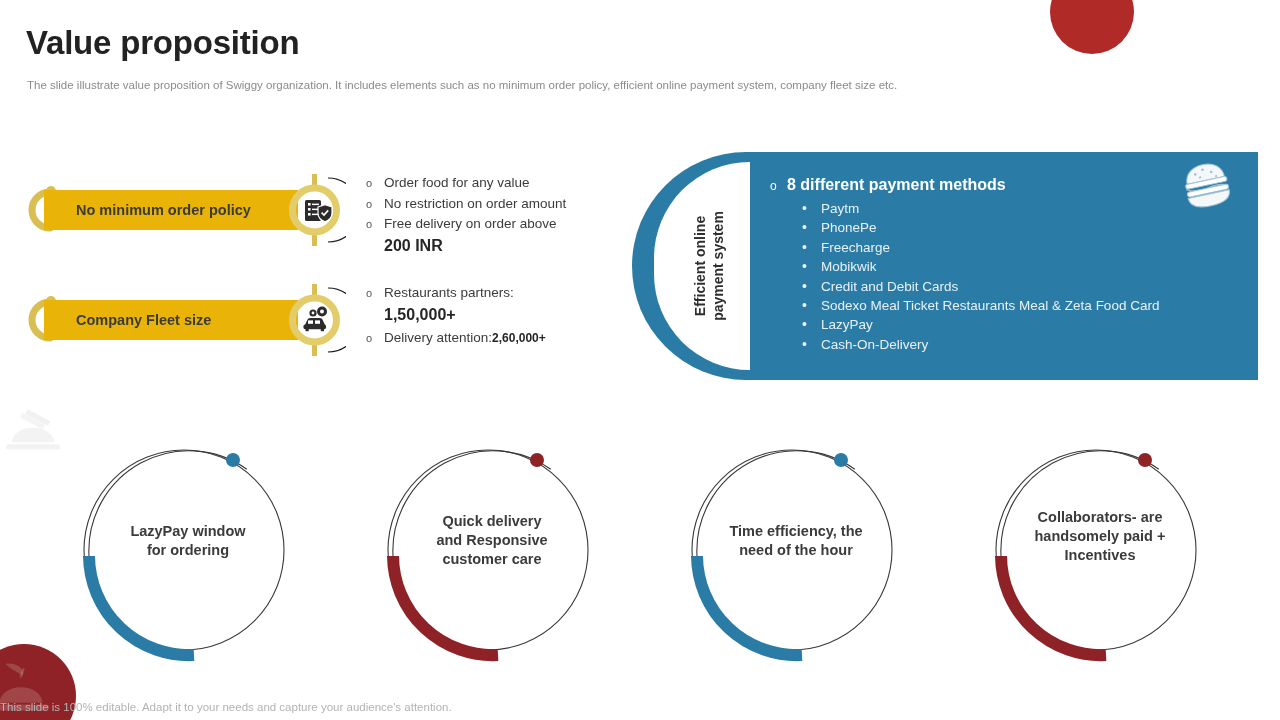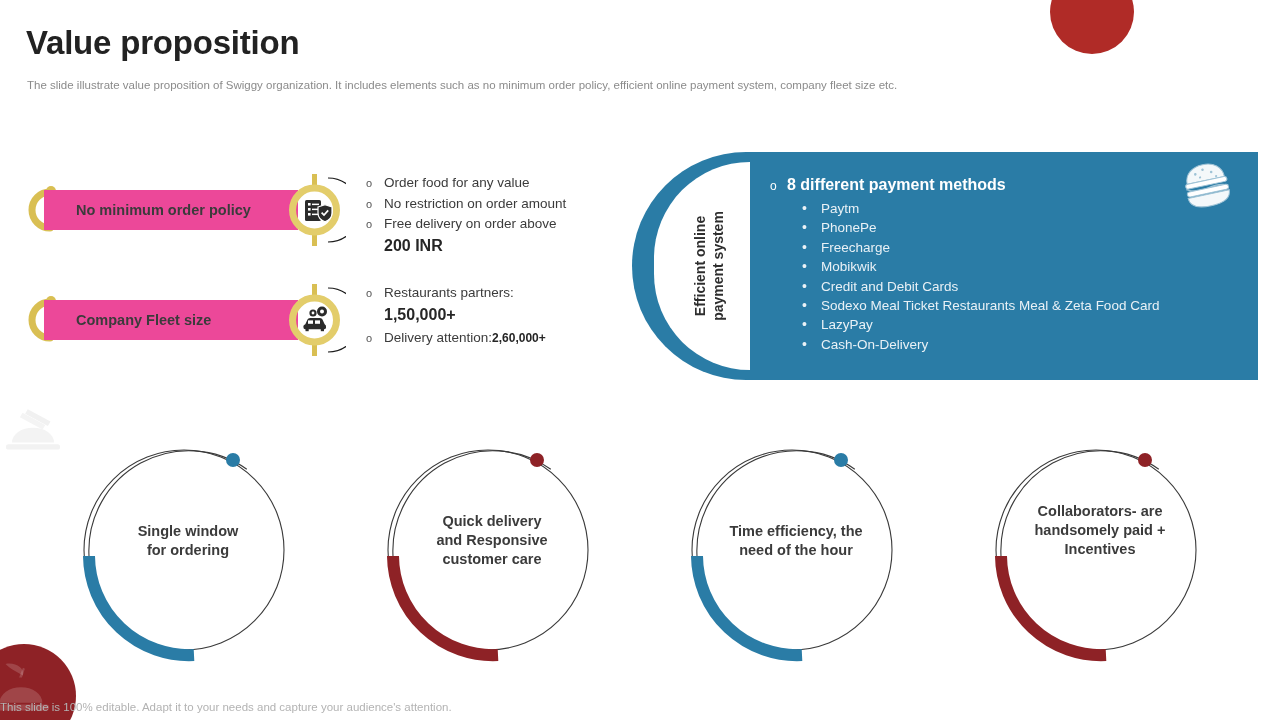--- a/index.html
+++ b/index.html
@@ -61,21 +61,21 @@
     color: #8b8b8b;
     white-space: nowrap;
   }
 
   
   .lrow { position: absolute; }
   .lrow-bar {
     position: absolute;
     left: 44px; top: 0;
     width: 254px; height: 40px;
-    background: #ec4899;
+    background: #eab308;
     display: flex;
     align-items: center;
   }
   .lrow-bar-label {
     margin-left: 32px;
     font-size: 14.5px;
     font-weight: bold;
     color: #3b3b3b;
     white-space: nowrap;
   }
@@ -398,21 +398,21 @@
   </div>
 
   <div class="circ" style="left:72px;">
     <svg width="232" height="236" viewBox="0 0 232 236">
       <circle cx="112" cy="110" r="100" fill="none" stroke="#3a3a3a" stroke-width="1.1"></circle>
       <path d="M 169.8 23.2 A 100 100 0 0 0 12 110" fill="none" stroke="#3a3a3a" stroke-width="1.1" transform="translate(5,6)"></path>
       <path d="M 17 116 A 100 100 0 0 0 122 215" fill="none" stroke="#2a7ca6" stroke-width="12" transform="translate(0,0)"></path>
       <circle cx="161" cy="20" r="7" fill="#2a7ca6"></circle>
     </svg>
     <div class="circ-text">
-      <span>Single window</span><br>
+      <span>LazyPay window</span><br>
       <span>for ordering</span>
     </div>
   </div>
 
   <div class="circ" style="left:680px;">
     <svg width="232" height="236" viewBox="0 0 232 236">
       <circle cx="112" cy="110" r="100" fill="none" stroke="#3a3a3a" stroke-width="1.1"></circle>
       <path d="M 169.8 23.2 A 100 100 0 0 0 12 110" fill="none" stroke="#3a3a3a" stroke-width="1.1" transform="translate(5,6)"></path>
       <path d="M 17 116 A 100 100 0 0 0 122 215" fill="none" stroke="#2a7ca6" stroke-width="12"></path>
       <circle cx="161" cy="20" r="7" fill="#2a7ca6"></circle>
@@ -437,21 +437,21 @@
     </div>
   </div>
 
   <div class="circ" style="left:984px;">
     <svg width="232" height="236" viewBox="0 0 232 236">
       <circle cx="112" cy="110" r="100" fill="none" stroke="#3a3a3a" stroke-width="1.1"></circle>
       <path d="M 169.8 23.2 A 100 100 0 0 0 12 110" fill="none" stroke="#3a3a3a" stroke-width="1.1" transform="translate(5,6)"></path>
       <path d="M 17 116 A 100 100 0 0 0 122 215" fill="none" stroke="#8e2226" stroke-width="12"></path>
       <circle cx="161" cy="20" r="7" fill="#8e2226"></circle>
     </svg>
-    <div class="circ-text" style="top:62px; left:18px; width:196px;">
+    <div class="circ-text" style="top:68px; left:18px; width:196px;">
       <span>Collaborators- are</span><br>
       <span>handsomely paid +</span><br>
       <span>Incentives</span>
     </div>
   </div>
 
   <div class="footer-note">This slide is 100% editable. Adapt it to your needs and capture your audience's attention.</div>
 
 </div>
 

